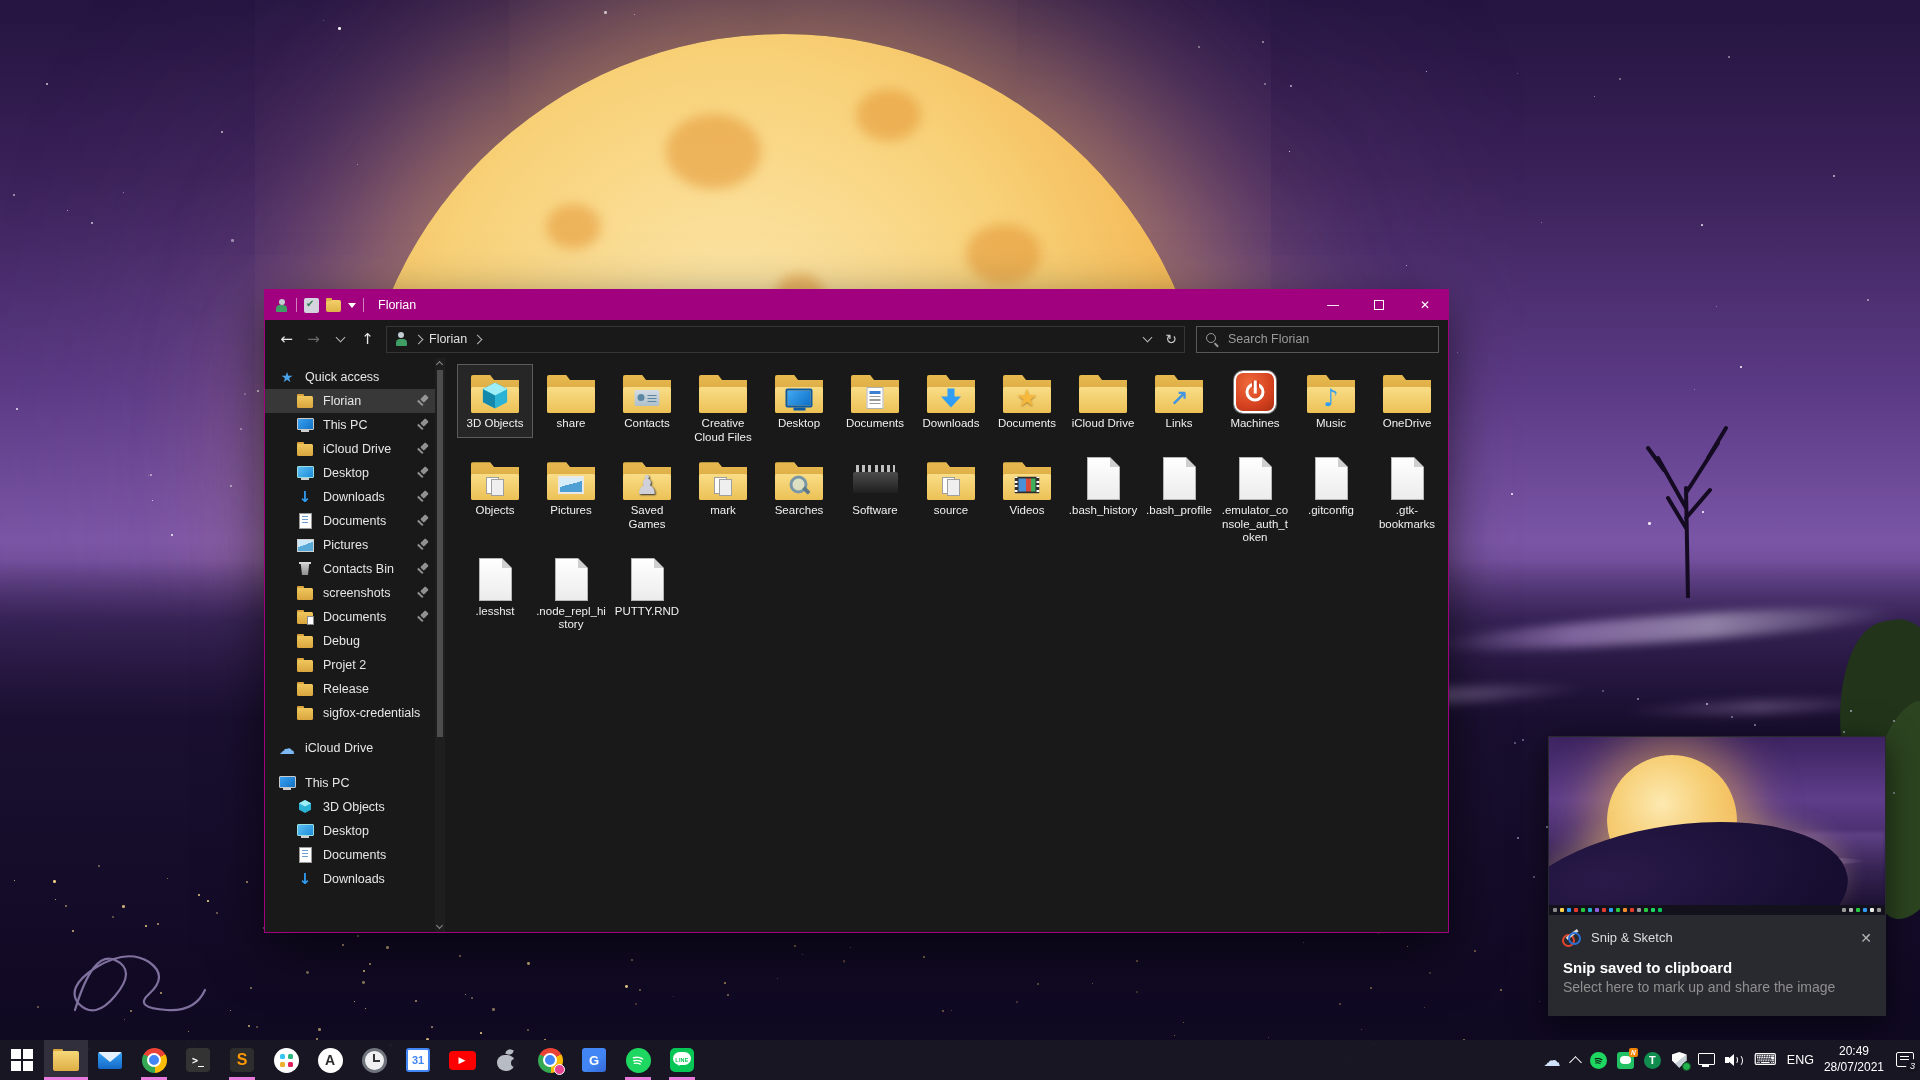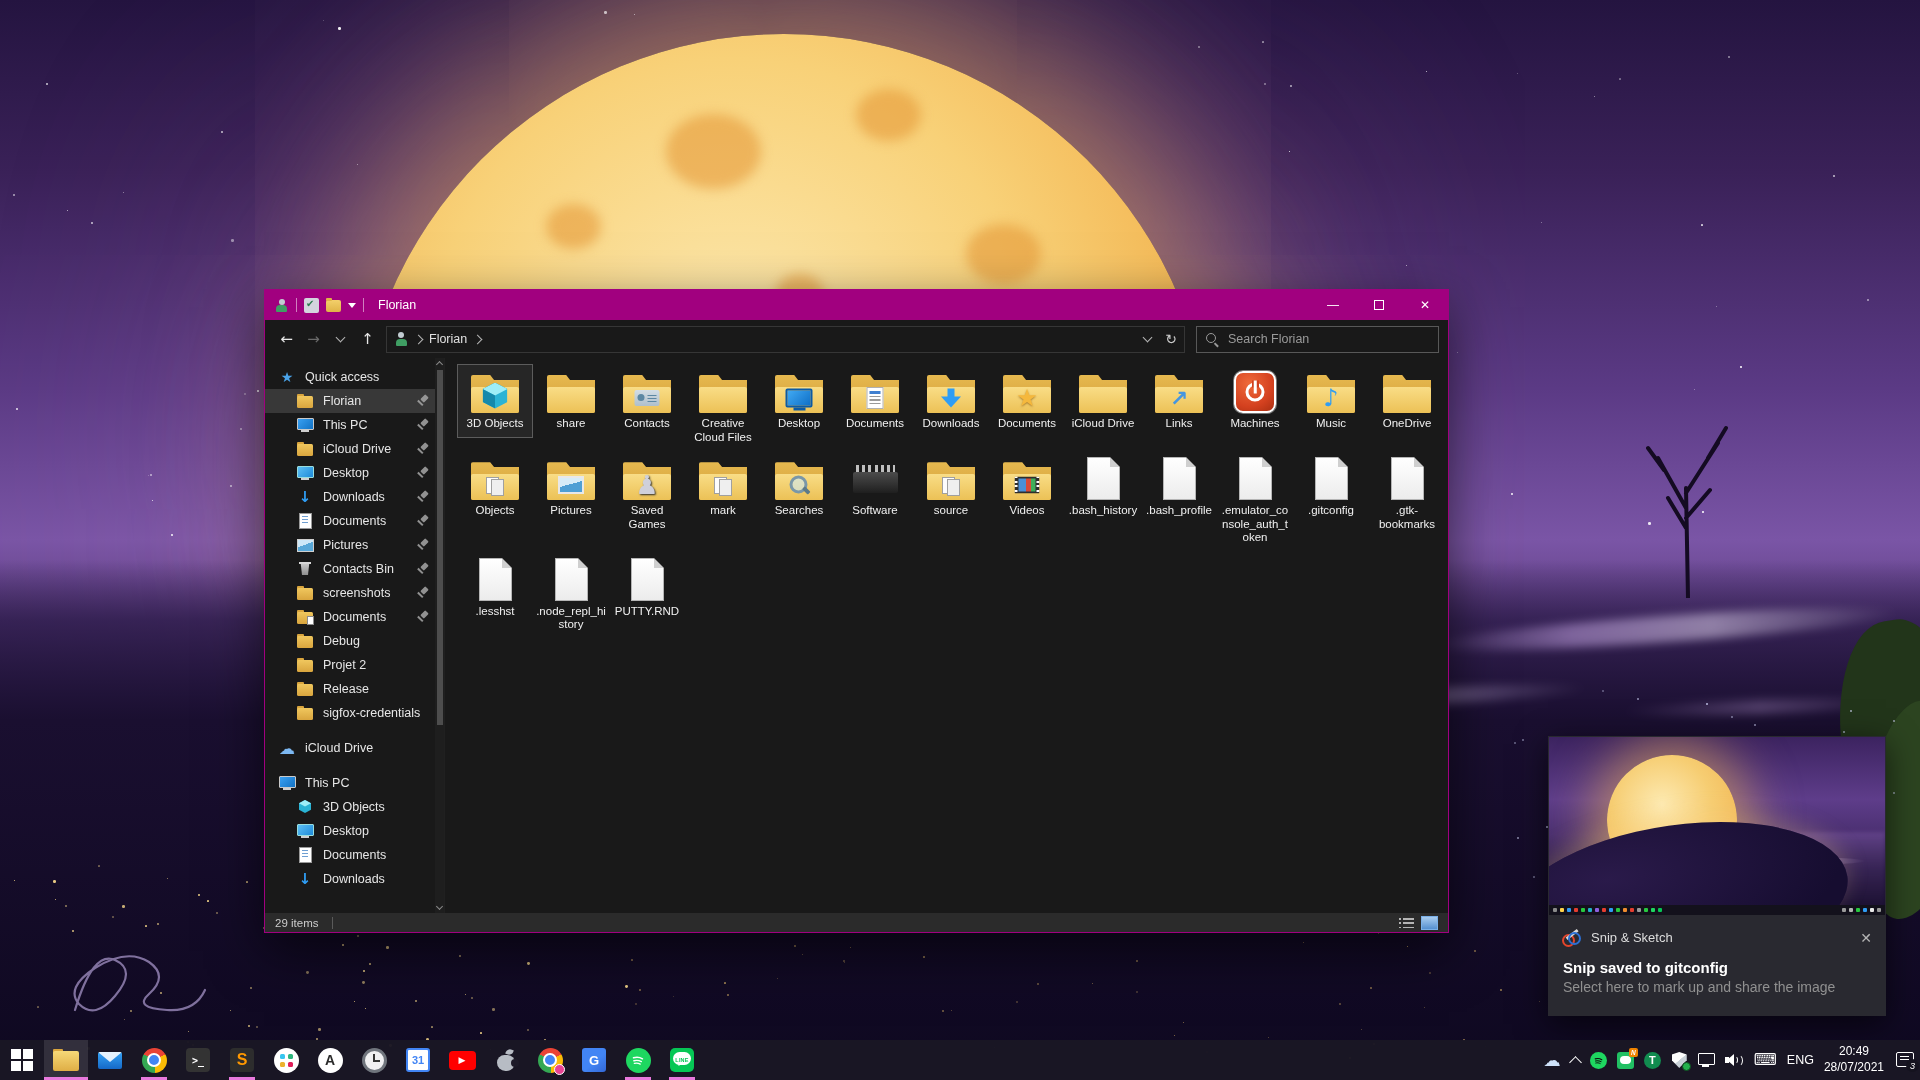--- a/index.html
+++ b/index.html
@@ -945,28 +945,20 @@
             <div class="cell">
               <div class="icon-wrap">
                 <div class="fileicon"></div>
               </div>
               <div class="label">PUTTY.RND</div>
             </div>
           </div>
       </div>
     </div>
 
-    <div class="statusbar">
-      <span>29 items</span>
-      <span class="status-sep"></span>
-      <div class="view-btns">
-        <span class="vb vb-list"></span>
-        <span class="vb vb-thumb"></span>
-      </div>
-    </div>
   </div>
 
   <div id="notif">
     <div class="thumb">
       <span class="mini-moon"></span>
       <span class="mini-water"></span>
       <span class="mini-streak"></span>
       <span class="mini-dune"></span>
       <div id="mini-taskbar">
           <i class="mdot" style="background: rgb(138, 138, 138);"></i>
@@ -994,21 +986,21 @@
           <i class="mdot" style="background: rgb(154, 154, 154);"></i>
         </div>
     </div>
     <div class="notif-head">
       <span class="snip-icon">
           <i class="snip-blade"></i>
         </span>
       <span class="notif-app">Snip &amp; Sketch</span>
       <span class="notif-close glyph">✕</span>
     </div>
-    <div class="notif-title">Snip saved to gitconfig</div>
+    <div class="notif-title">Snip saved to clipboard</div>
     <div class="notif-sub">Select here to mark up and share the image</div>
   </div>
 
   <div id="taskbar">
     <div id="taskbar-apps">
         <div class="tb-btn">
           <div class="tbi tbi-start"></div>
         </div>
         <div class="tb-btn active run">
           <div class="tbi tbi-explorer"></div>

